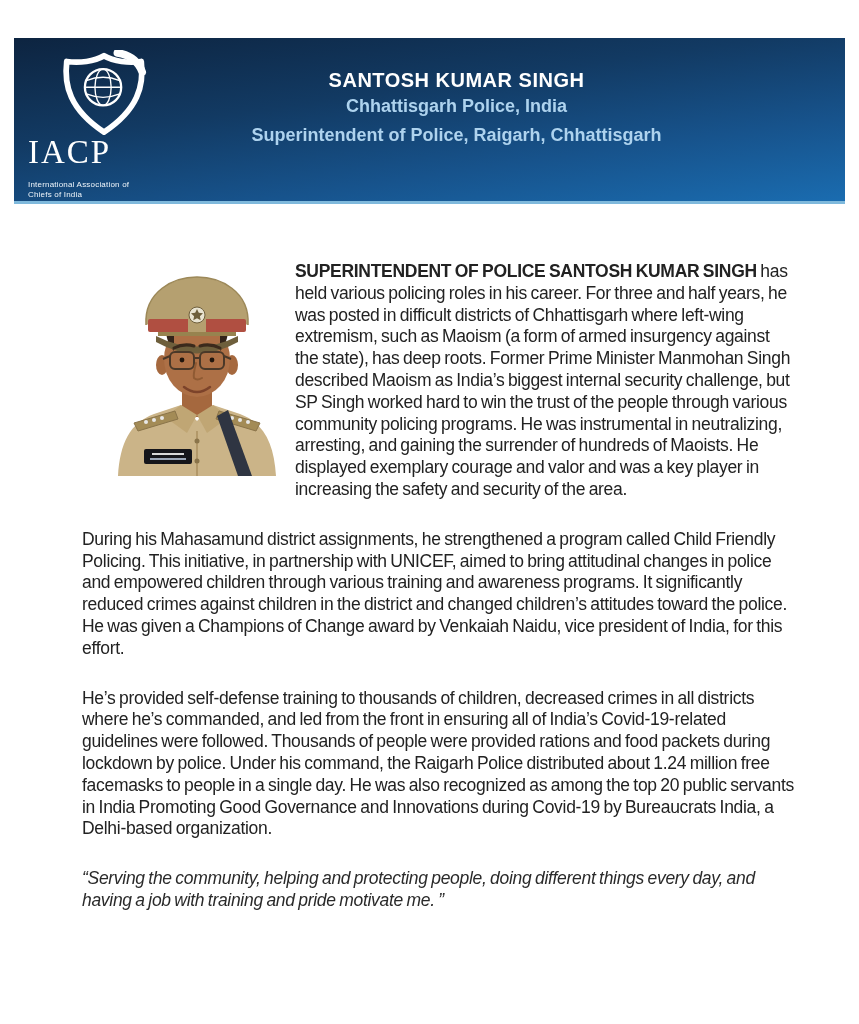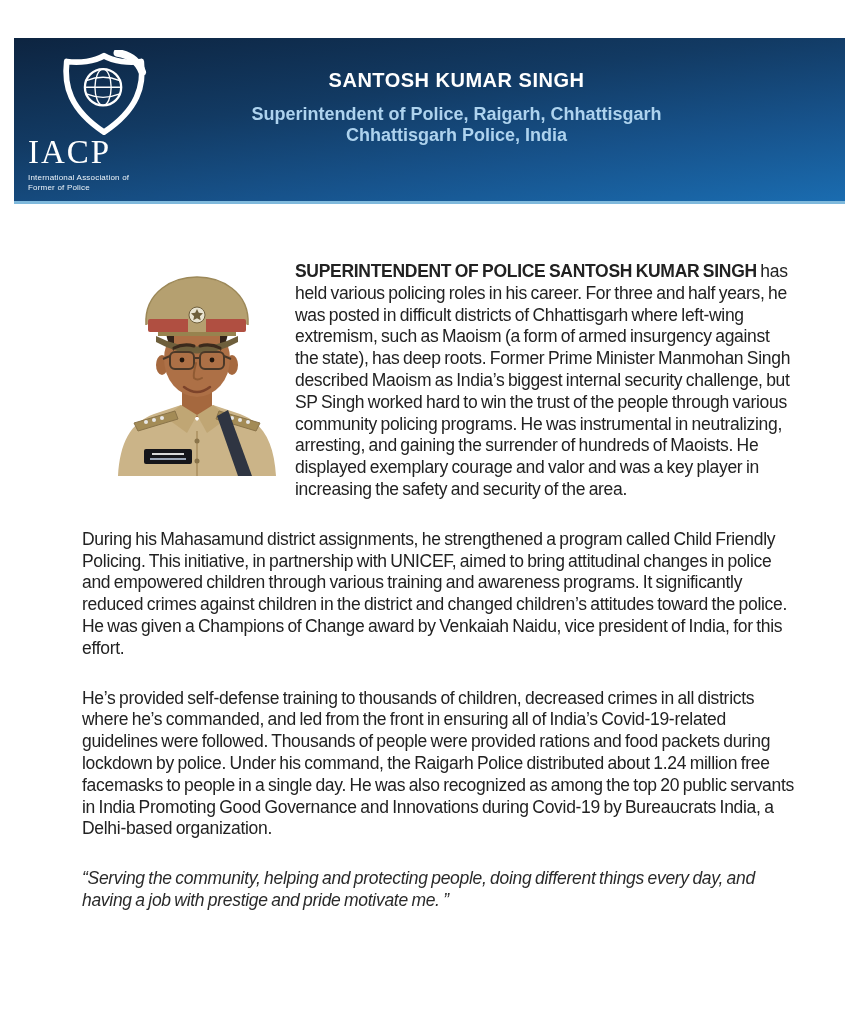--- a/index.html
+++ b/index.html
@@ -13,21 +13,21 @@
     position:absolute; left:14px; right:14px; top:38px; height:166px;
     background:linear-gradient(172deg,#0d2440 0%,#123a63 38%,#17538c 70%,#1a6cb0 100%);
     border-bottom:3px solid #7fb9dc;
   }
   .logo { position:absolute; left:14px; top:12px; width:152px; text-align:left; color:#fff; }
   .logo svg { display:block; margin:0 auto; }
   .logo-acronym {
     font-family:"Liberation Serif", serif; font-size:33px; letter-spacing:2px;
     line-height:30px; margin-top:1px; color:#ffffff;
   }
-  .logo-org { font-size:8px; line-height:10px; margin-top:6px; color:#eef5fb; letter-spacing:.2px; }
+  .logo-org { font-size:8px; line-height:10px; margin-top:13px; color:#eef5fb; letter-spacing:.2px; }
   .header-text { position:absolute; left:54px; right:0; top:26px; text-align:center; }
   .header-title { color:#ffffff; font-size:20px; font-weight:bold; letter-spacing:.5px; line-height:32px; }
   .header-sub { color:#aed3ee; font-size:18px; font-weight:bold; line-height:21px; }
   .header-sub.first { margin-top:8px; }
   
   .content {
     position:absolute; top:242px; left:82px; width:714px;
     color:#222222; font-size:17.5px; line-height:21.8px;
     letter-spacing:-0.3px; word-spacing:-1px; text-align:left;margin-top:19px;
   }
@@ -50,28 +50,28 @@
         <path d="M64,3 C77,5 86,12 90,23" fill="none" stroke="#ffffff" stroke-width="8" stroke-linecap="round"></path>
         <circle cx="49" cy="39" r="19" fill="none" stroke="#ffffff" stroke-width="2.4"></circle>
         <ellipse cx="49" cy="39" rx="8.5" ry="19" fill="none" stroke="#ffffff" stroke-width="1.4"></ellipse>
         <path d="M31.5,32 Q49,25 66.5,32" fill="none" stroke="#ffffff" stroke-width="1.4"></path>
         <line x1="30" y1="39" x2="68" y2="39" stroke="#ffffff" stroke-width="1.4"></line>
         <path d="M31.5,46 Q49,53 66.5,46" fill="none" stroke="#ffffff" stroke-width="1.4"></path>
       </svg>
       <div class="logo-acronym">IACP</div>
       <div class="logo-org">
         <div>International Association of</div>
-        <div>Former of Police</div>
+        <div>Chiefs of India</div>
       </div>
     </div>
 
     <div class="header-text">
       <h1 class="header-title">SANTOSH KUMAR SINGH</h1>
+      <div class="header-sub">Chhattisgarh Police, India</div>
       <div class="header-sub first">Superintendent of Police, Raigarh, Chhattisgarh</div>
-      <div class="header-sub">Chhattisgarh Police, India</div>
     </div>
 
   </header>
 
   <main class="content">
 
     <div class="photo">
       <svg width="206" height="213" viewBox="0 0 206 213">
         <rect width="206" height="213" fill="#ffffff"></rect>
 
@@ -139,17 +139,17 @@
         <path d="M102,124 q13,10 26,0" fill="none" stroke="#7c432a" stroke-width="2.5" stroke-linecap="round"></path>
       </svg>
     </div>
 
     <p class="para"><span class="lead">SUPERINTENDENT OF POLICE SANTOSH KUMAR SINGH</span><span> has held various policing roles in his career. For three and half years, he was posted in difficult districts of Chhattisgarh where left-wing extremism, such as Maoism (a form of armed insurgency against the state), has deep roots. Former Prime Minister Manmohan Singh described Maoism as India’s biggest internal security challenge, but SP Singh worked hard to win the trust of the people through various community policing programs. He was instrumental in neutralizing, arresting, and gaining the surrender of hundreds of Maoists. He displayed exemplary courage and valor and was a key player in increasing the safety and security of the area.</span></p>
 
     <p class="para clear">During his Mahasamund district assignments, he strengthened a program called Child Friendly Policing. This initiative, in partnership with UNICEF, aimed to bring attitudinal changes in police and empowered children through various training and awareness programs. It significantly reduced crimes against children in the district and changed children’s attitudes toward the police. He was given a Champions of Change award by Venkaiah Naidu, vice president of India, for this effort.</p>
 
     <p class="para">He’s provided self-defense training to thousands of children, decreased crimes in all districts where he’s commanded, and led from the front in ensuring all of India’s Covid-19-related guidelines were followed. Thousands of people were provided rations and food packets during lockdown by police. Under his command, the Raigarh Police distributed about 1.24 million free facemasks to people in a single day. He was also recognized as among the top 20 public servants in India Promoting Good Governance and Innovations during Covid-19 by Bureaucrats India, a Delhi-based organization.</p>
 
-    <p class="para quote">“Serving the community, helping and protecting people, doing different things every day, and having a job with prestige and pride motivate me. ”</p>
+    <p class="para quote">“Serving the community, helping and protecting people, doing different things every day, and having a job with training and pride motivate me. ”</p>
 
   </main>
 
 </div>
 
 </body></html>

